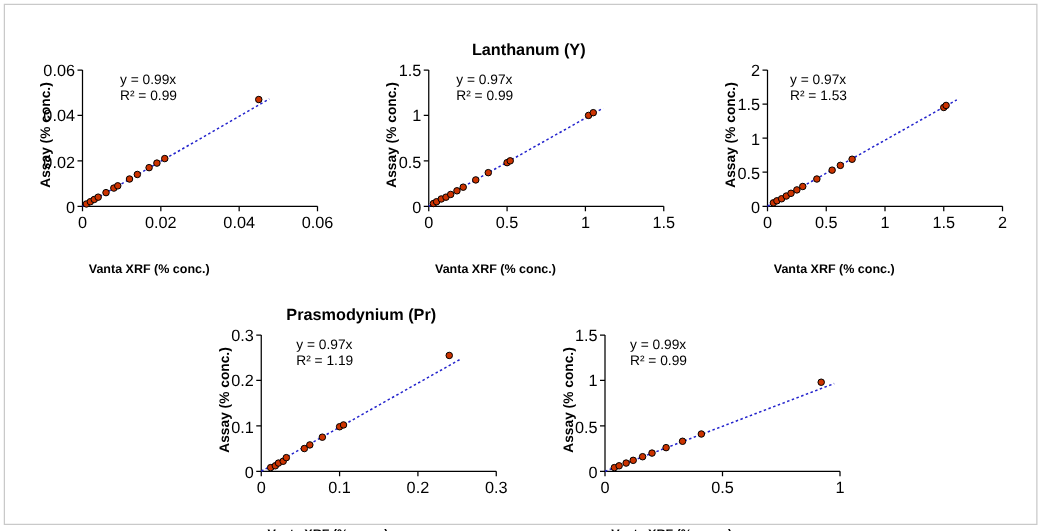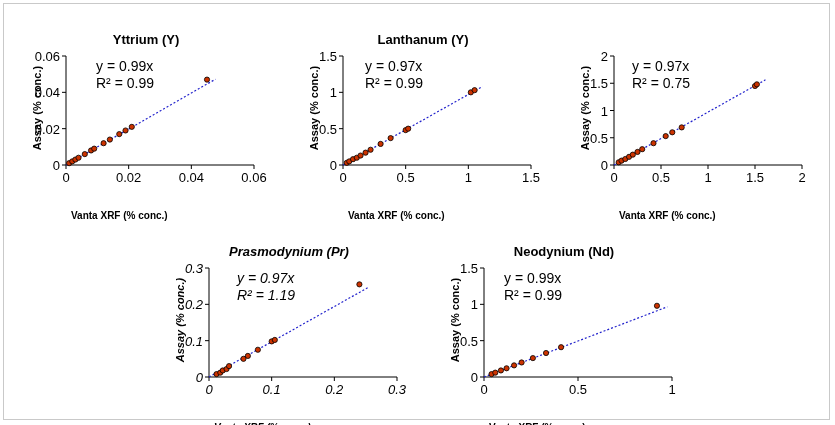--- a/index.html
+++ b/index.html
@@ -28,36 +28,35 @@
     transform-origin:50% 50%;
     white-space:nowrap;text-align:center;
   }
   .xlabel{
     position:absolute;
     font-size:10px;font-weight:bold;color:#000;
     white-space:nowrap;text-align:left;margin-top:36px;
   }
   .eqbox{
     position:absolute;
-    font-size:14px;color:#000;line-height:1.18;
+    font-size:11px;color:#000;line-height:1.18;
     white-space:nowrap;
   }
   .tick-label{
     position:absolute;font-size:13px;color:#000;white-space:nowrap;
   }
   .tick-x{text-align:center;}
   .tick-y{text-align:right;}
 </style>
 </head>
 <body>
 
 <div id="frame">
 
   <div class="panel" style="left:22px;top:28px;width:240px;height:155px;">
-    <div class="chart-title">Yttrium (Y)</div>
     <div class="plotwrap" style="left:0;top:18px;width:240px;height:137px;">
       <svg class="axes" width="240" height="137">
           <path d="M 40 6 L 40 115 L 228 115" fill="none" stroke="#000000" stroke-width="1"></path>
           <line x1="40" y1="115" x2="40" y2="119" stroke="#000000" stroke-width="1"></line>
           <line x1="102.66666666666667" y1="115" x2="102.66666666666667" y2="119" stroke="#000000" stroke-width="1"></line>
           <line x1="165.33333333333334" y1="115" x2="165.33333333333334" y2="119" stroke="#000000" stroke-width="1"></line>
           <line x1="228" y1="115" x2="228" y2="119" stroke="#000000" stroke-width="1"></line>
           <line x1="36" y1="115" x2="40" y2="115" stroke="#000000" stroke-width="1"></line>
           <line x1="36" y1="78.66666666666666" x2="40" y2="78.66666666666666" stroke="#000000" stroke-width="1"></line>
           <line x1="36" y1="42.33333333333333" x2="40" y2="42.33333333333333" stroke="#000000" stroke-width="1"></line>
@@ -163,38 +162,38 @@
           <circle cx="68.2" cy="99.195" r="2.6" fill="#cc3300" stroke="#000000" stroke-width="0.8"></circle>
           <circle cx="79.47999999999999" cy="93.2" r="2.6" fill="#cc3300" stroke="#000000" stroke-width="0.8"></circle>
           <circle cx="91.7" cy="86.115" r="2.6" fill="#cc3300" stroke="#000000" stroke-width="0.8"></circle>
           <circle cx="98.28" cy="82.30000000000001" r="2.6" fill="#cc3300" stroke="#000000" stroke-width="0.8"></circle>
           <circle cx="107.67999999999999" cy="77.39500000000001" r="2.6" fill="#cc3300" stroke="#000000" stroke-width="0.8"></circle>
           <circle cx="181" cy="35.97500000000001" r="2.6" fill="#cc3300" stroke="#000000" stroke-width="0.8"></circle>
           <circle cx="182.88" cy="34.34" r="2.6" fill="#cc3300" stroke="#000000" stroke-width="0.8"></circle>
         </svg>
       <div class="eqbox" style="left:58px;top:8px;">
         <div>y = 0.97x</div>
-        <div>R² = 0.75</div>
+        <div>R² = 1.53</div>
       </div>
     <div class="tick-label tick-x" style="left: 20px; top: 120px; width: 40px;">0</div>
         <div class="tick-label tick-x" style="left: 67px; top: 120px; width: 40px;">0.5</div>
         <div class="tick-label tick-x" style="left: 114px; top: 120px; width: 40px;">1</div>
         <div class="tick-label tick-x" style="left: 161px; top: 120px; width: 40px;">1.5</div>
         <div class="tick-label tick-x" style="left: 208px; top: 120px; width: 40px;">2</div>
         <div class="tick-label tick-y" style="left: 0px; top: 108px; width: 34px;">0</div>
         <div class="tick-label tick-y" style="left: 0px; top: 80.75px; width: 34px;">0.5</div>
         <div class="tick-label tick-y" style="left: 0px; top: 53.5px; width: 34px;">1</div>
         <div class="tick-label tick-y" style="left: 0px; top: 26.25px; width: 34px;">1.5</div>
         <div class="tick-label tick-y" style="left: 0px; top: -1px; width: 34px;">2</div>
       </div>
     <div class="ylabel" style="left:-44px;top:70px;width:110px;">Assay (% conc.)</div>
     <div class="xlabel" style="left:45px;top:142px;width:160px;">Vanta XRF (% conc.)</div>
   </div>
 
-  <div class="panel" style="left:165px;top:240px;width:240px;height:155px;font-style:italic;">
+  <div class="panel" style="left:165px;top:240px;width:240px;height:155px;">
     <div class="chart-title">Prasmodynium (Pr)</div>
     <div class="plotwrap" style="left:0;top:18px;width:240px;height:137px;">
       <svg class="axes" width="240" height="137">
           <path d="M 40 6 L 40 115 L 228 115" fill="none" stroke="#000000" stroke-width="1"></path>
           <line x1="40" y1="115" x2="40" y2="119" stroke="#000000" stroke-width="1"></line>
           <line x1="102.66666666666667" y1="115" x2="102.66666666666667" y2="119" stroke="#000000" stroke-width="1"></line>
           <line x1="165.33333333333334" y1="115" x2="165.33333333333334" y2="119" stroke="#000000" stroke-width="1"></line>
           <line x1="228" y1="115" x2="228" y2="119" stroke="#000000" stroke-width="1"></line>
           <line x1="36" y1="115" x2="40" y2="115" stroke="#000000" stroke-width="1"></line>
           <line x1="36" y1="78.66666666666666" x2="40" y2="78.66666666666666" stroke="#000000" stroke-width="1"></line>
@@ -224,21 +223,20 @@
         <div class="tick-label tick-y" style="left: 0px; top: 108px; width: 34px;">0</div>
         <div class="tick-label tick-y" style="left: 0px; top: 71.6667px; width: 34px;">0.1</div>
         <div class="tick-label tick-y" style="left: 0px; top: 35.3333px; width: 34px;">0.2</div>
         <div class="tick-label tick-y" style="left: 0px; top: -1px; width: 34px;">0.3</div>
       </div>
     <div class="ylabel" style="left:-44px;top:70px;width:110px;">Assay (% conc.)</div>
     <div class="xlabel" style="left:45px;top:142px;width:160px;">Vanta XRF (% conc.)</div>
   </div>
 
   <div class="panel" style="left:440px;top:240px;width:240px;height:155px;">
-    <div class="chart-title">Neodynium (Nd)</div>
     <div class="plotwrap" style="left:0;top:18px;width:240px;height:137px;">
       <svg class="axes" width="240" height="137">
           <path d="M 40 6 L 40 115 L 228 115" fill="none" stroke="#000000" stroke-width="1"></path>
           <line x1="40" y1="115" x2="40" y2="119" stroke="#000000" stroke-width="1"></line>
           <line x1="134" y1="115" x2="134" y2="119" stroke="#000000" stroke-width="1"></line>
           <line x1="228" y1="115" x2="228" y2="119" stroke="#000000" stroke-width="1"></line>
           <line x1="36" y1="115" x2="40" y2="115" stroke="#000000" stroke-width="1"></line>
           <line x1="36" y1="78.66666666666667" x2="40" y2="78.66666666666667" stroke="#000000" stroke-width="1"></line>
           <line x1="36" y1="42.33333333333334" x2="40" y2="42.33333333333334" stroke="#000000" stroke-width="1"></line>
           <line x1="36" y1="6" x2="40" y2="6" stroke="#000000" stroke-width="1"></line>

